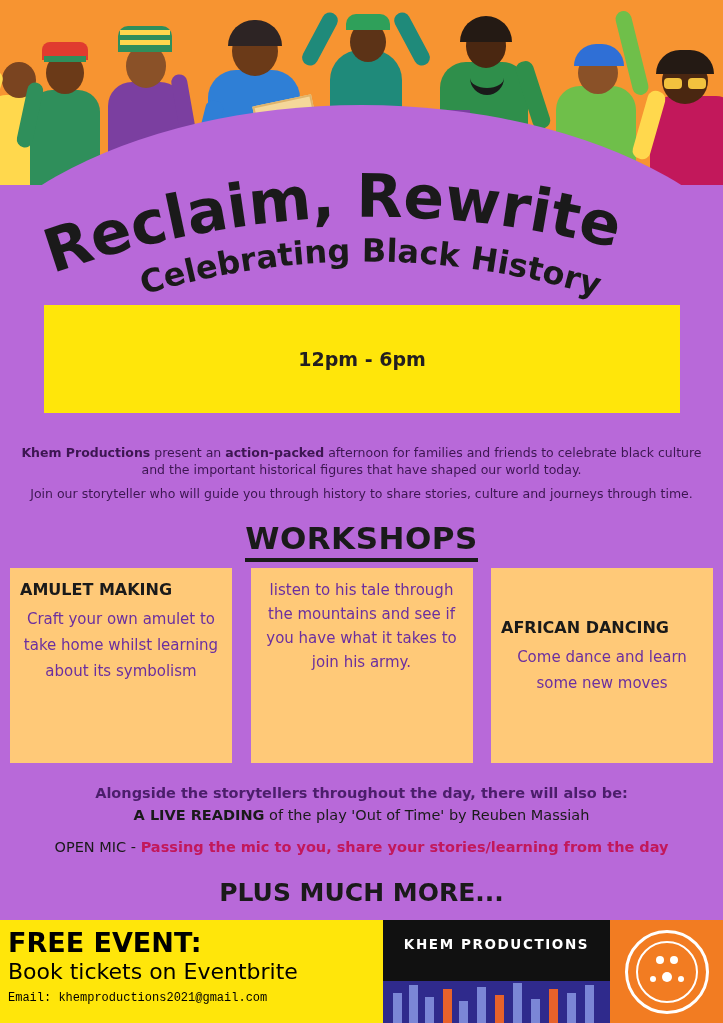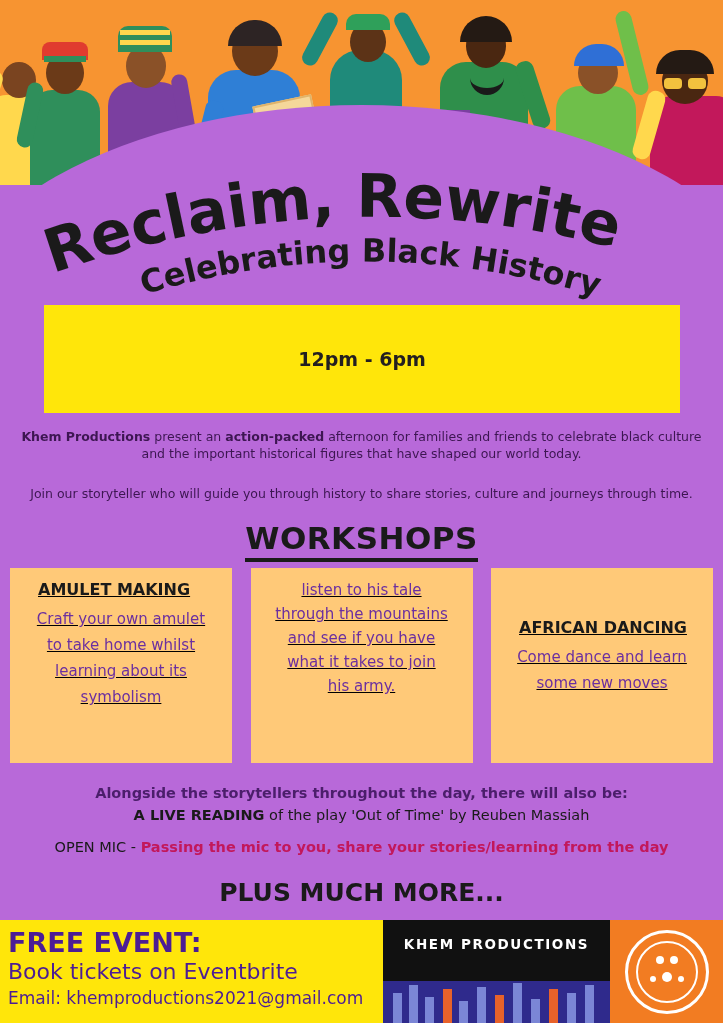--- a/index.html
+++ b/index.html
@@ -49,39 +49,38 @@
   }
   .details .d1{font-size:19px;line-height:28px;}
   .details .d2{font-size:19px;line-height:28px;}
   .details .d3{font-size:18px;line-height:28px;}
   
   .para{
     position:absolute;left:10px;width:703px;z-index:7;
     color:#3d1652;font-size:12.5px;line-height:17px;text-align:center;
   }
   .para b{color:#3d1652;}
-  .para1{top:428px;}
+  .para1{top:444px;}
   .para2{top:485px;}
   
   .workshops{
     position:absolute;left:0;top:520px;width:723px;text-align:center;z-index:7;
   }
   .workshops span{
     font-size:31px;font-weight:bold;color:#1a1a1a;letter-spacing:0.5px;
     border-bottom:4px solid #1a1a1a;padding-bottom:2px;
   }
   
   .cards{
     position:absolute;left:10px;top:568px;width:703px;height:195px;z-index:7;
     display:flex;justify-content:space-between;
   }
   .card{
-    width:222px;background:#ffc978;padding:10px 24px 6px;box-sizing:border-box;
+    width:222px;background:#ffc978;padding:10px 6px 6px;box-sizing:border-box;
     text-align:center;
-    text-decoration:underline;
   }
   .card h3{
     margin:2px 0 6px;font-size:16px;font-weight:bold;color:#1a1a1a;
     line-height:20px;
   }
   .card p{
     margin:0;font-size:15px;line-height:26px;color:#6b2fa0;
   }
   .card.left h3{text-align:left;padding-left:4px;}
   .card.right h3{text-align:left;padding-left:4px;margin-top:40px;}
@@ -99,25 +98,25 @@
     position:absolute;left:0;top:878px;width:723px;text-align:center;z-index:7;
     font-size:25px;font-weight:bold;color:#1a1a1a;
   }
   
   .footer{
     position:absolute;left:0;bottom:0;width:723px;height:103px;z-index:8;
     display:flex;
   }
   .footer-left{
     width:383px;background:#ffe60a;padding:6px 0 0 8px;box-sizing:border-box;
-    color:#4c1d95;
+    color:#000000;
   }
   .footer-left .fe{font-size:27px;font-weight:bold;line-height:33px;}
   .footer-left .bt{font-size:22px;line-height:26px;}
-  .footer-left .em{font-size:17px;line-height:26px;}
+  .footer-left .em{font-size:12px;line-height:26px;font-family:Liberation Mono, monospace;}
   .footer-mid{
     width:227px;position:relative;background:#111;overflow:hidden;
   }
   .footer-mid .kp{
     position:absolute;left:0;top:16px;width:227px;text-align:center;
     color:#fff;font-size:13.5px;font-weight:bold;letter-spacing:1.6px;
   }
   .footer-mid .stripe{
     position:absolute;bottom:0;left:0;width:227px;height:42px;background:#2f2a8c;
   }

